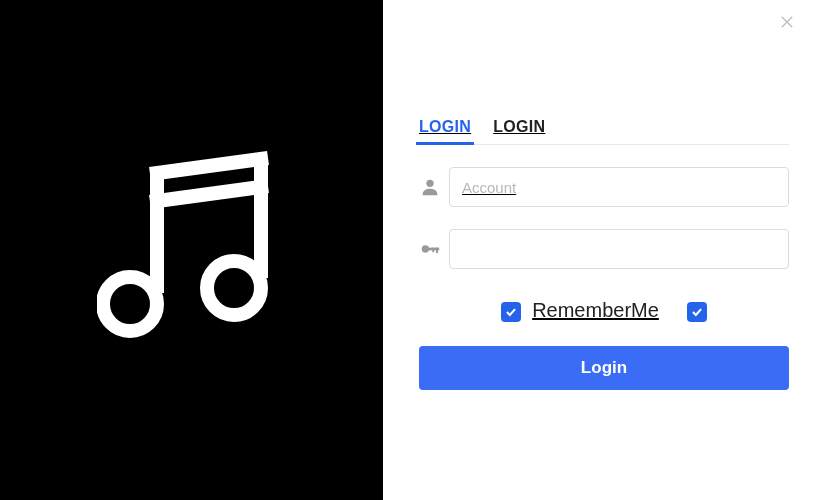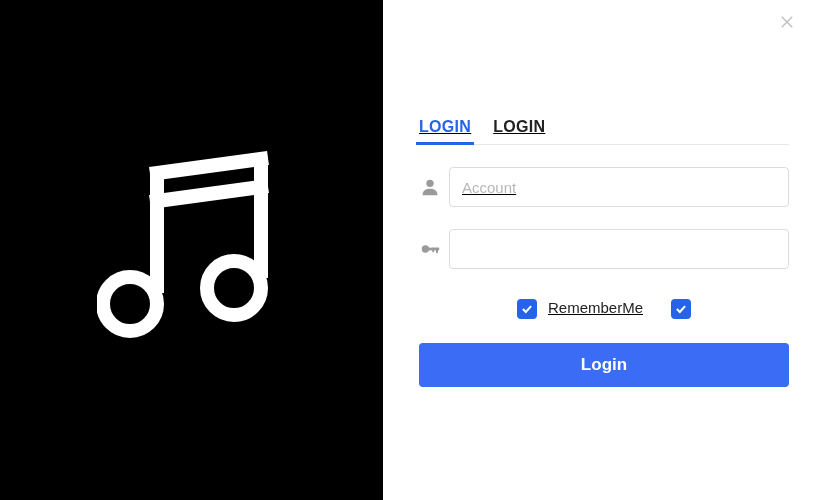--- a/index.html
+++ b/index.html
@@ -98,24 +98,24 @@
     }
     .input::placeholder { color: #b8b8b8; }
     .checks {
       display: flex;
       justify-content: center;
       gap: 28px;
       margin: 30px 0 24px 0;
     }
     .check {
       display: flex;
-      align-items: flex-start;
+      align-items: flex-end;
       gap: 11px;
       cursor: pointer;
-      font-size: 15px;
+      font-size: 20px;
       color: #222;
     }
     .checkbox {
       width: 20px;
       height: 20px;
       border-radius: 4px;
       background: #2563eb;
       display: flex;
       align-items: center;
       justify-content: center;

